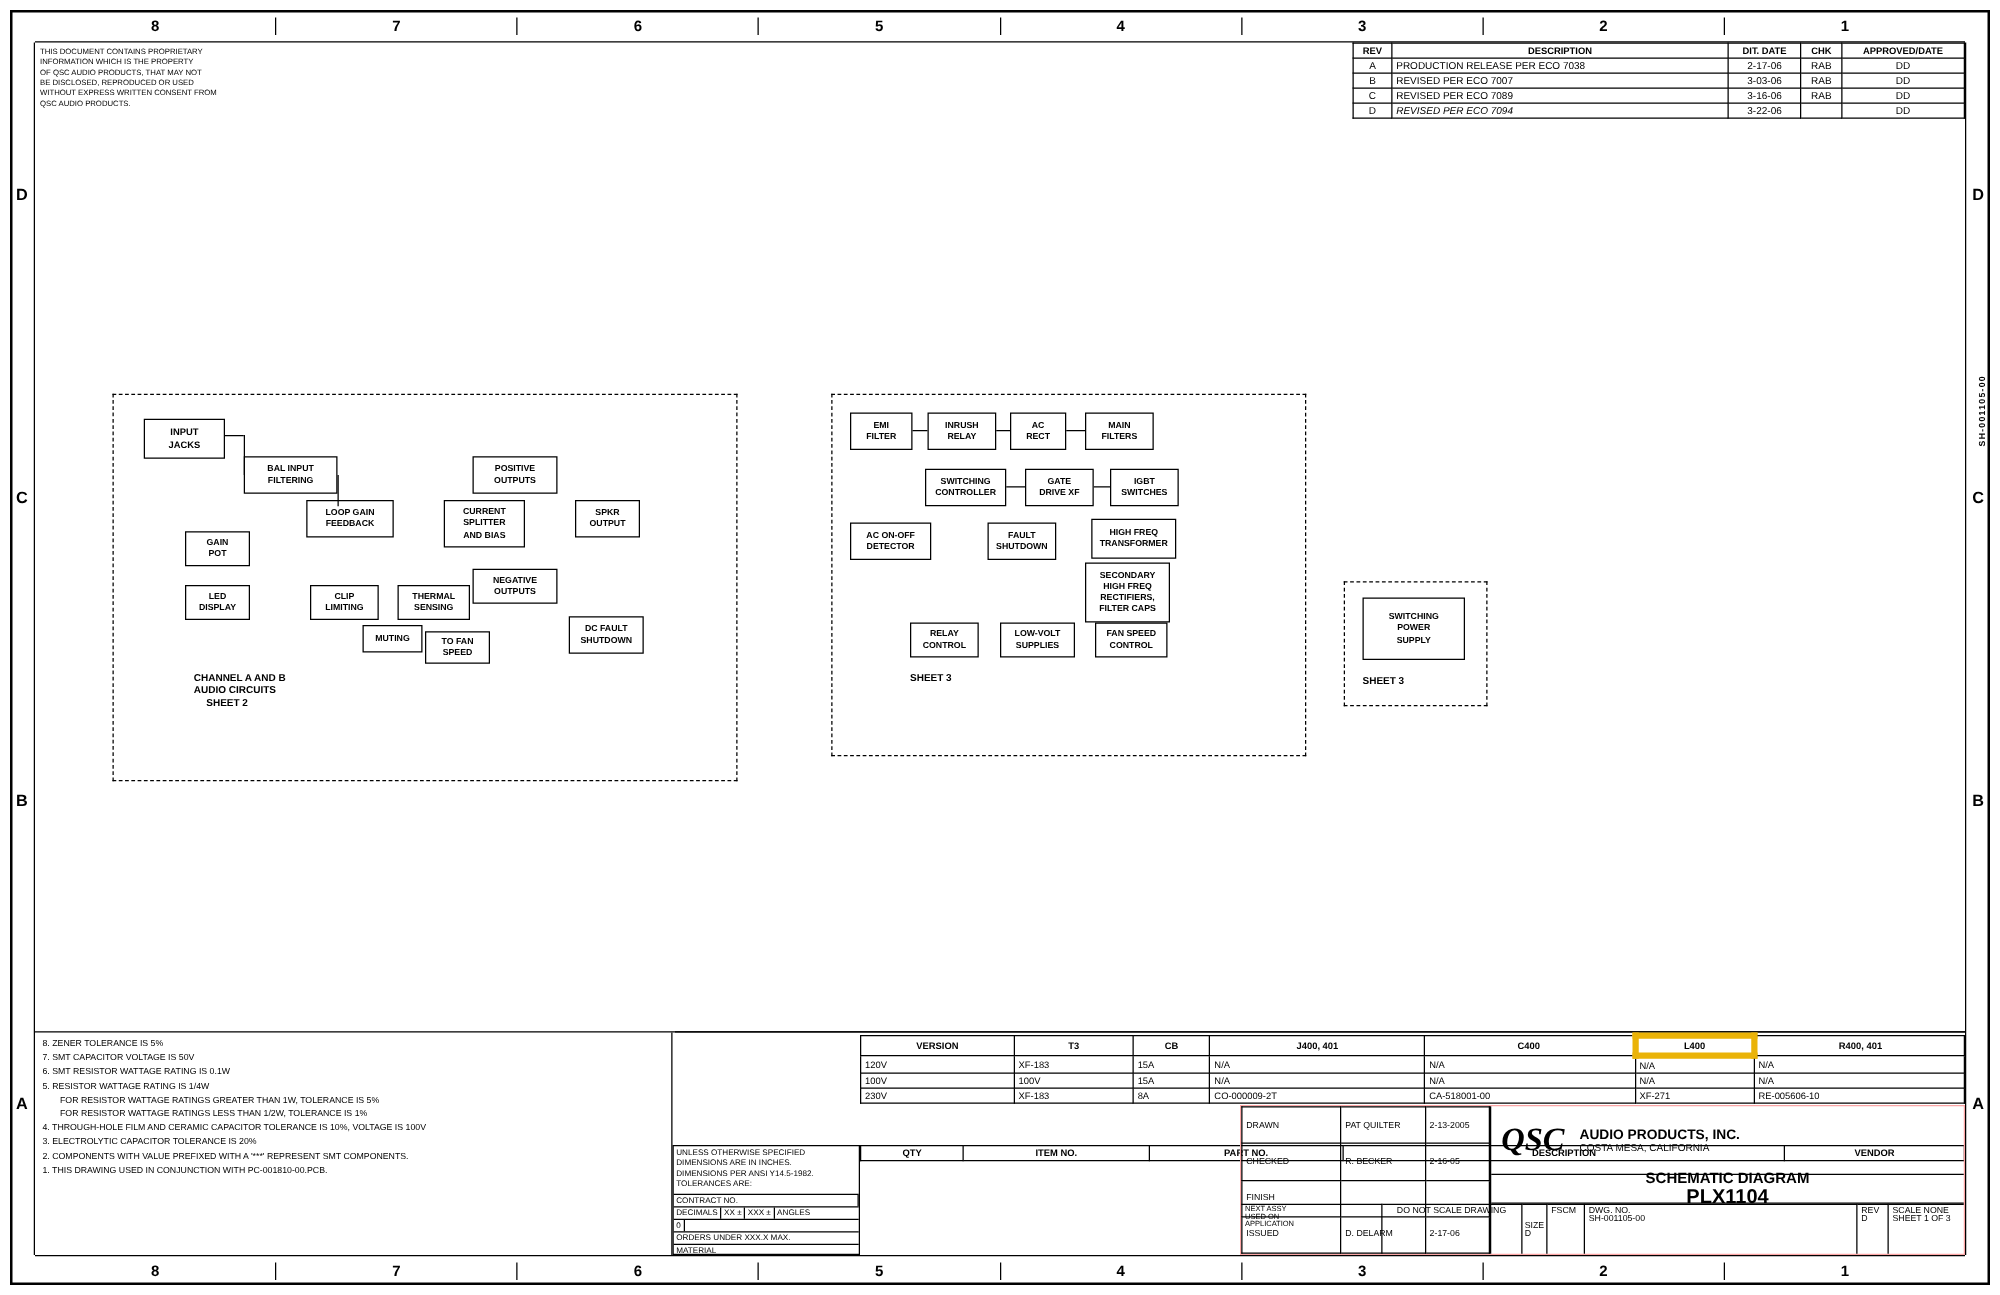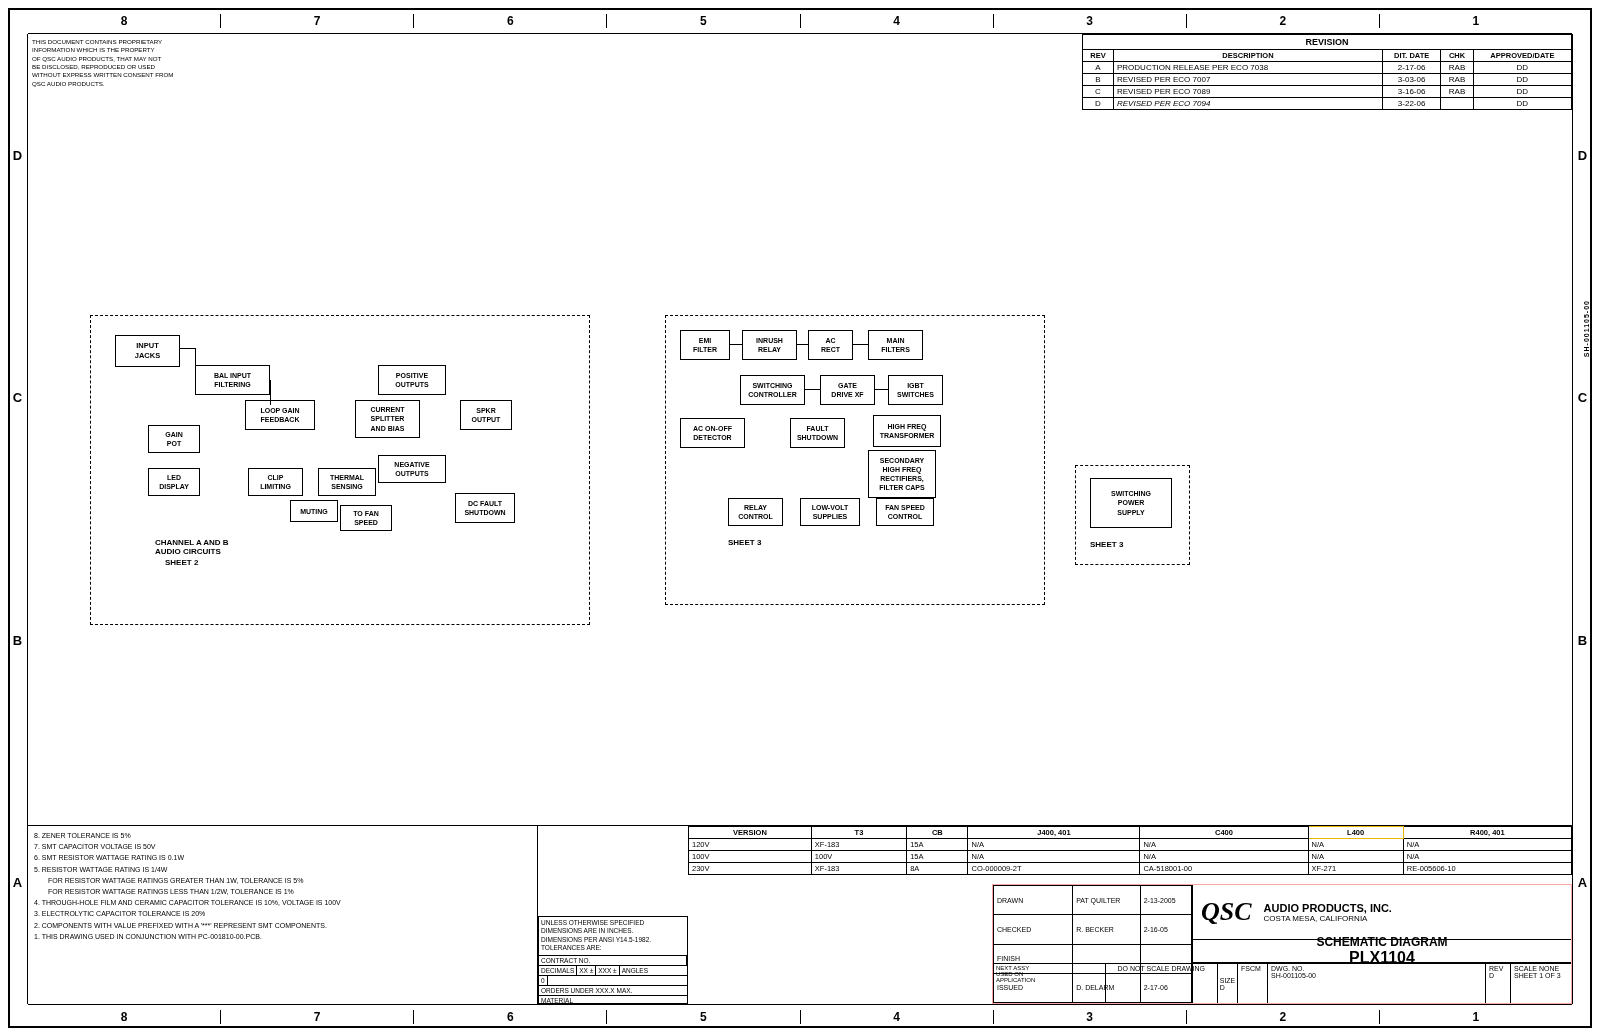--- a/index.html
+++ b/index.html
@@ -61,23 +61,20 @@
     INFORMATION WHICH IS THE PROPERTY<br>
     OF QSC AUDIO PRODUCTS, THAT MAY NOT<br>
     BE DISCLOSED, REPRODUCED OR USED<br>
     WITHOUT EXPRESS WRITTEN CONSENT FROM<br>
     QSC AUDIO PRODUCTS.
   </div>
 
   <div style="position:absolute;top:34px;right:28px;width:490px;">
     <table style="width:100%;border-collapse:collapse;font-size:8px;">
       <tbody>
-          <tr>
-        <td colspan="5" style="border:1px solid #000;text-align:center;font-weight:bold;padding:2px;font-size:9px;">REVISION</td>
-      </tr>
       <tr>
         <th style="border:1px solid #000;padding:1px 3px;font-size:7.5px;">REV</th>
         <th style="border:1px solid #000;padding:1px 3px;font-size:7.5px;width:55%;">DESCRIPTION</th>
         <th style="border:1px solid #000;padding:1px 3px;font-size:7.5px;">DIT. DATE</th>
         <th style="border:1px solid #000;padding:1px 3px;font-size:7.5px;">CHK</th>
         <th style="border:1px solid #000;padding:1px 3px;font-size:7.5px;">APPROVED/DATE</th>
       </tr>
       <tr>
         <td style="border:1px solid #000;padding:1px 3px;text-align:center;">A</td>
         <td style="border:1px solid #000;padding:1px 3px;">PRODUCTION RELEASE PER ECO 7038</td>
@@ -216,21 +213,21 @@
 
     <div style="position:absolute;top:0;left:150px;right:0;bottom:90px;">
       <table style="width:100%;border-collapse:collapse;font-size:7.5px;">
         <tbody>
             <tr>
           <th style="border:1px solid #000;padding:1px 3px;">VERSION</th>
           <th style="border:1px solid #000;padding:1px 3px;">T3</th>
           <th style="border:1px solid #000;padding:1px 3px;">CB</th>
           <th style="border:1px solid #000;padding:1px 3px;">J400, 401</th>
           <th style="border:1px solid #000;padding:1px 3px;">C400</th>
-          <th style="border:1px solid #eab308;padding:1px 3px;">L400</th>
+          <th style="border:5px solid #eab308;padding:1px 3px;">L400</th>
           <th style="border:1px solid #000;padding:1px 3px;">R400, 401</th>
         </tr>
         <tr>
           <td style="border:1px solid #000;padding:1px 3px;">120V</td>
           <td style="border:1px solid #000;padding:1px 3px;">XF-183</td>
           <td style="border:1px solid #000;padding:1px 3px;">15A</td>
           <td style="border:1px solid #000;padding:1px 3px;">N/A</td>
           <td style="border:1px solid #000;padding:1px 3px;">N/A</td>
           <td style="border:1px solid #000;padding:1px 3px;">N/A</td>
           <td style="border:1px solid #000;padding:1px 3px;">N/A</td>
@@ -253,20 +250,27 @@
           <td style="border:1px solid #000;padding:1px 3px;">XF-271</td>
           <td style="border:1px solid #000;padding:1px 3px;">RE-005606-10</td>
         </tr>
       </tbody>
         </table>
     </div>
 
     <div style="position:absolute;top:90px;left:150px;right:0;bottom:0;">
       <table style="width:100%;border-collapse:collapse;font-size:7.5px;">
         <tbody>
+            <tr>
+          <th style="border:1px solid #000;padding:1px 3px;">QTY</th>
+          <th style="border:1px solid #000;padding:1px 3px;">ITEM NO.</th>
+          <th style="border:1px solid #000;padding:1px 3px;">PART NO.</th>
+          <th style="border:1px solid #000;padding:1px 3px;width:40%;">DESCRIPTION</th>
+          <th style="border:1px solid #000;padding:1px 3px;">VENDOR</th>
+        </tr>
       </tbody>
         </table>
     </div>
 
     <div style="position:absolute;top:90px;left:0;width:150px;bottom:0;border:1px solid #000;">
       <div style="padding:2px;font-size:6.5px;line-height:1.3;">
         UNLESS OTHERWISE SPECIFIED<br>
         DIMENSIONS ARE IN INCHES.<br>
         DIMENSIONS PER ANSI Y14.5-1982.<br>
         TOLERANCES ARE:

